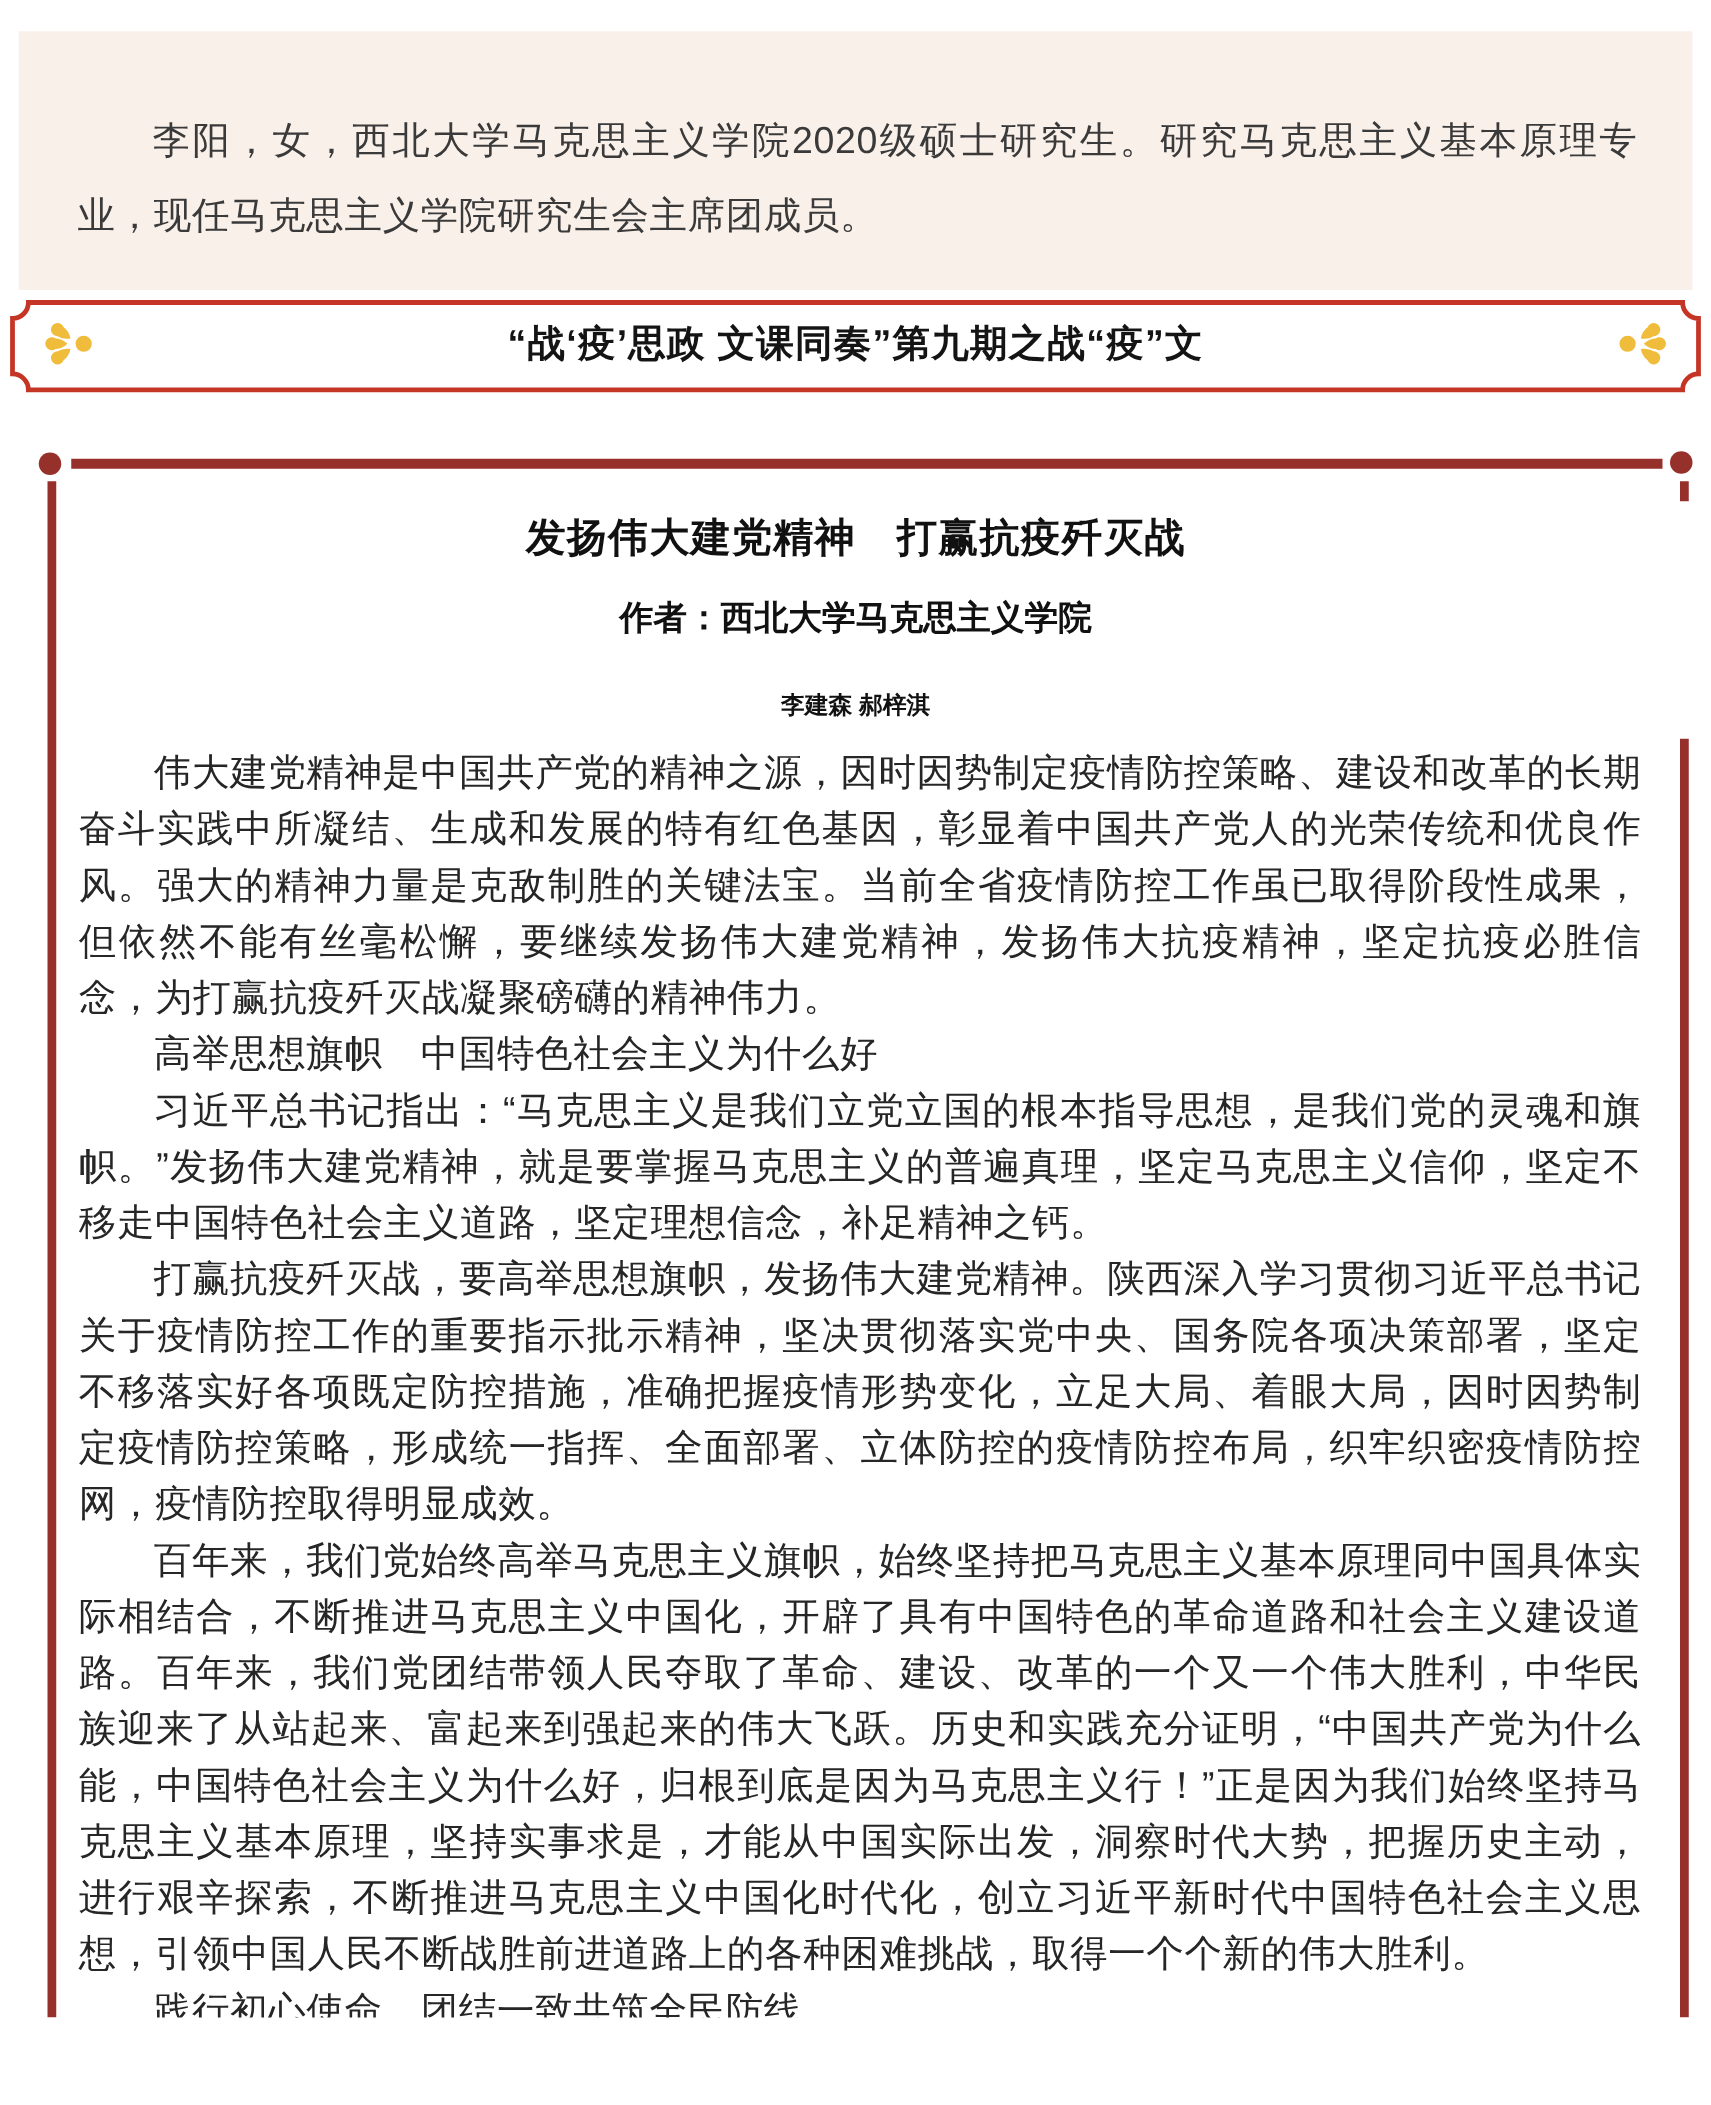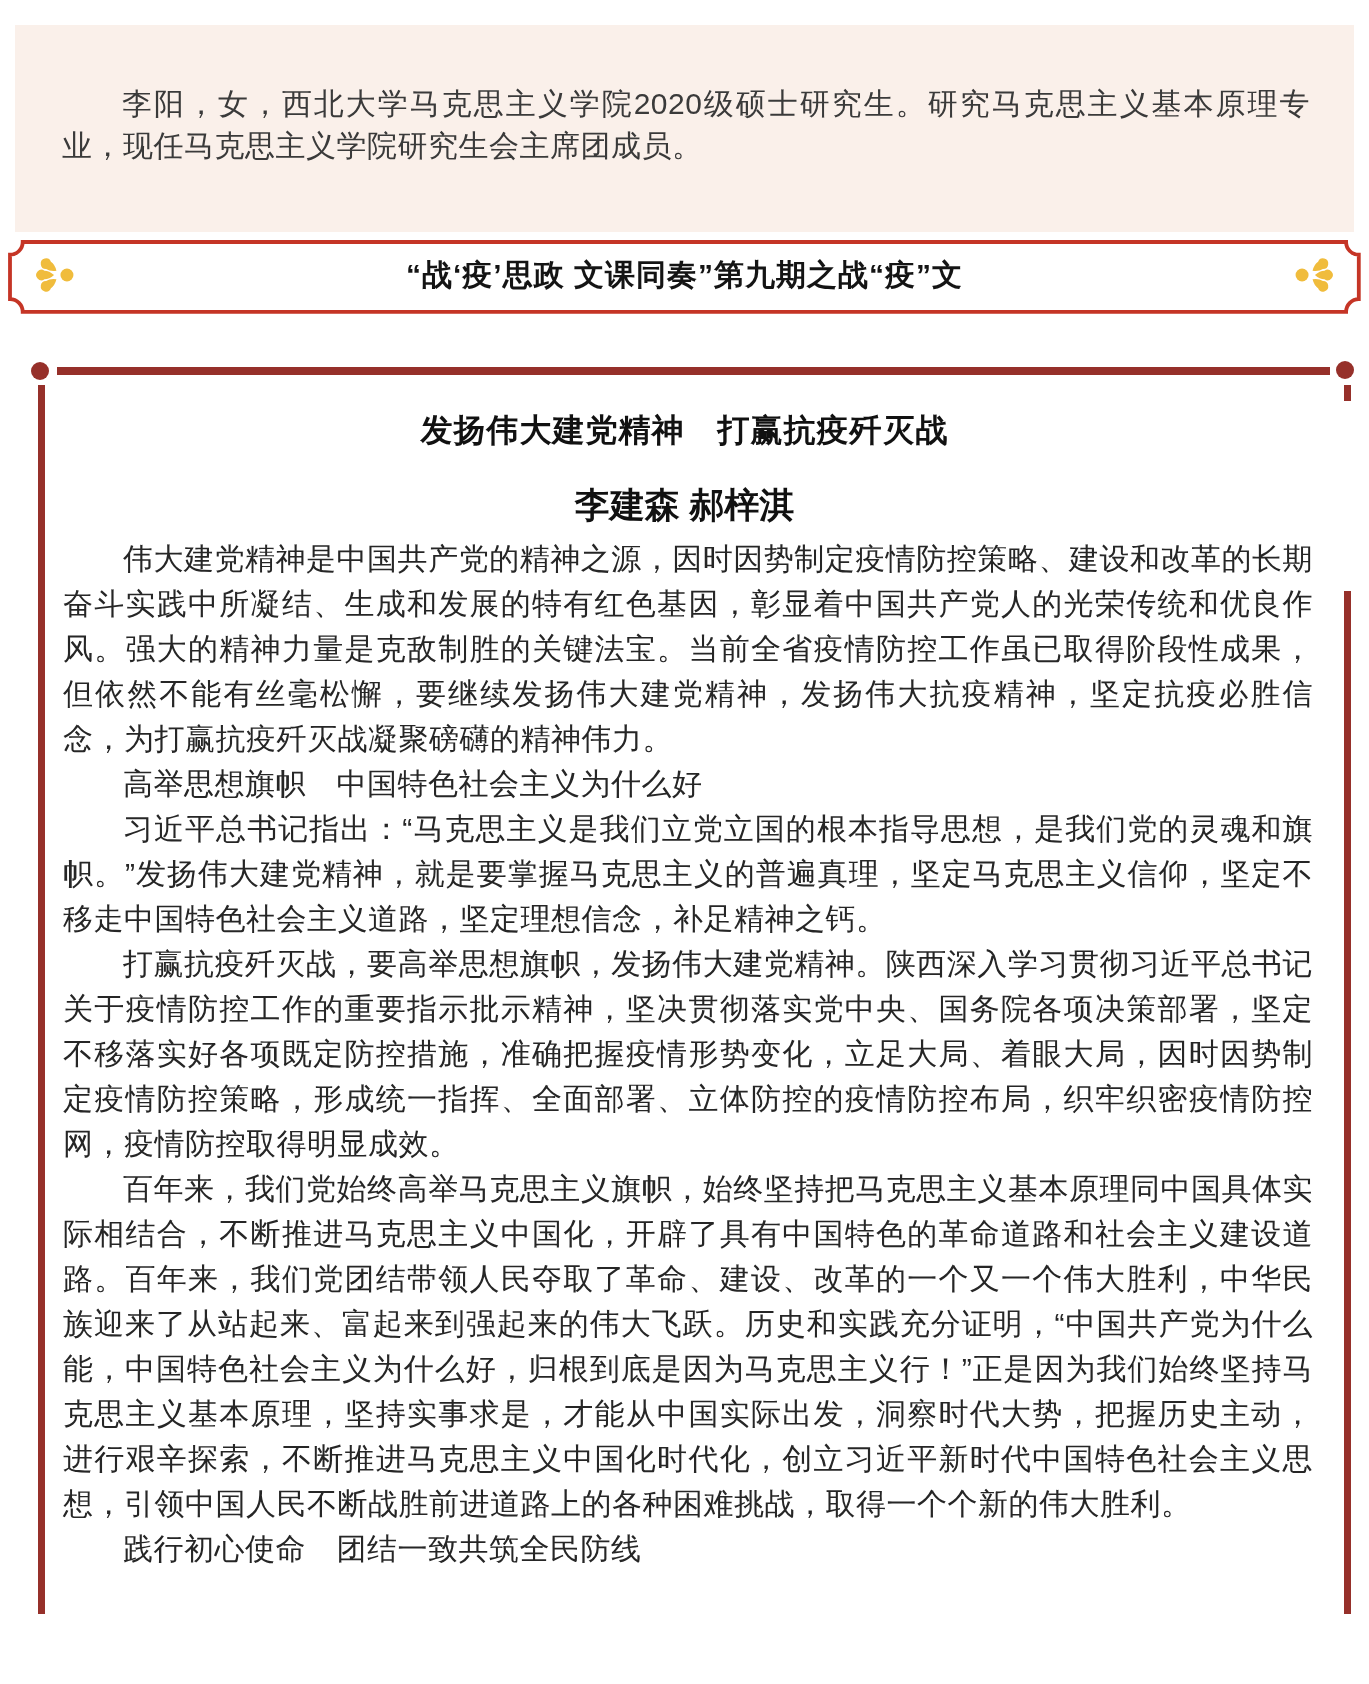--- a/index.html
+++ b/index.html
@@ -33,21 +33,21 @@
   }
 
   
   .intro-box{
     box-sizing:border-box;
     margin:25px 15px 0 15px;height:207px;
     background:#faf0ea;
     padding:58px 44px 0 47px;
   }
   .intro-text{
-    margin:0;font-size:30px;line-height:42px;letter-spacing:0.5px;
+    margin:0;font-size:30px;line-height:60px;letter-spacing:0.5px;
     color:#3a3a3a;text-align:justify;text-indent:2em;
   }
 
   
   .banner{
     position:relative;width:1349px;height:66px;margin:10px auto 0;
     display:flex;align-items:center;justify-content:center;
   }
   .banner .notch-border path{stroke:#c53526;stroke-width:3.6;}
   .banner .splash{position:absolute;top:50%;}
@@ -72,21 +72,21 @@
     margin:0;padding-top:100px;
     text-align:center;font-size:32px;line-height:44px;font-weight:700;
     color:#111;letter-spacing:1px;
   }
   .art-author{
     margin-top:24px;text-align:center;
     font-size:27px;line-height:36px;font-weight:700;color:#111;
   }
   .art-names{
     margin-top:34px;text-align:center;
-    font-size:35px;line-height:38px;font-weight:700;color:#111;
+    font-size:19px;line-height:38px;font-weight:700;color:#111;
   }
   .art-body{
     margin:12px 56px 0 63px;
     font-size:30px;line-height:45px;letter-spacing:0.5px;
     color:#262626;text-align:justify;
   }
   .art-body p{margin:0;text-indent:2em;}
 </style>
 </head>
 <body>
@@ -119,20 +119,21 @@
 
   <div class="article">
     <span class="dot dot-l"></span>
     <span class="hline"></span>
     <span class="dot dot-r"></span>
     <span class="rail rail-left"></span>
     <span class="rail rail-right-dash"></span>
     <span class="rail rail-right"></span>
 
     <h1 class="art-title">发扬伟大建党精神　打赢抗疫歼灭战</h1>
+    <div class="art-author">作者：西北大学马克思主义学院</div>
     <div class="art-names">李建森 郝梓淇</div>
 
     <div class="art-body">
       <p>伟大建党精神是中国共产党的精神之源，因时因势制定疫情防控策略、建设和改革的长期奋斗实践中所凝结、生成和发展的特有红色基因，彰显着中国共产党人的光荣传统和优良作风。强大的精神力量是克敌制胜的关键法宝。当前全省疫情防控工作虽已取得阶段性成果，但依然不能有丝毫松懈，要继续发扬伟大建党精神，发扬伟大抗疫精神，坚定抗疫必胜信念，为打赢抗疫歼灭战凝聚磅礴的精神伟力。</p>
       <p class="subhead">高举思想旗帜　中国特色社会主义为什么好</p>
       <p>习近平总书记指出：“马克思主义是我们立党立国的根本指导思想，是我们党的灵魂和旗帜。”发扬伟大建党精神，就是要掌握马克思主义的普遍真理，坚定马克思主义信仰，坚定不移走中国特色社会主义道路，坚定理想信念，补足精神之钙。</p>
       <p>打赢抗疫歼灭战，要高举思想旗帜，发扬伟大建党精神。陕西深入学习贯彻习近平总书记关于疫情防控工作的重要指示批示精神，坚决贯彻落实党中央、国务院各项决策部署，坚定不移落实好各项既定防控措施，准确把握疫情形势变化，立足大局、着眼大局，因时因势制定疫情防控策略，形成统一指挥、全面部署、立体防控的疫情防控布局，织牢织密疫情防控网，疫情防控取得明显成效。</p>
       <p>百年来，我们党始终高举马克思主义旗帜，始终坚持把马克思主义基本原理同中国具体实际相结合，不断推进马克思主义中国化，开辟了具有中国特色的革命道路和社会主义建设道路。百年来，我们党团结带领人民夺取了革命、建设、改革的一个又一个伟大胜利，中华民族迎来了从站起来、富起来到强起来的伟大飞跃。历史和实践充分证明，“中国共产党为什么能，中国特色社会主义为什么好，归根到底是因为马克思主义行！”正是因为我们始终坚持马克思主义基本原理，坚持实事求是，才能从中国实际出发，洞察时代大势，把握历史主动，进行艰辛探索，不断推进马克思主义中国化时代化，创立习近平新时代中国特色社会主义思想，引领中国人民不断战胜前进道路上的各种困难挑战，取得一个个新的伟大胜利。</p>
       <p class="subhead">践行初心使命　团结一致共筑全民防线</p>
     </div>

